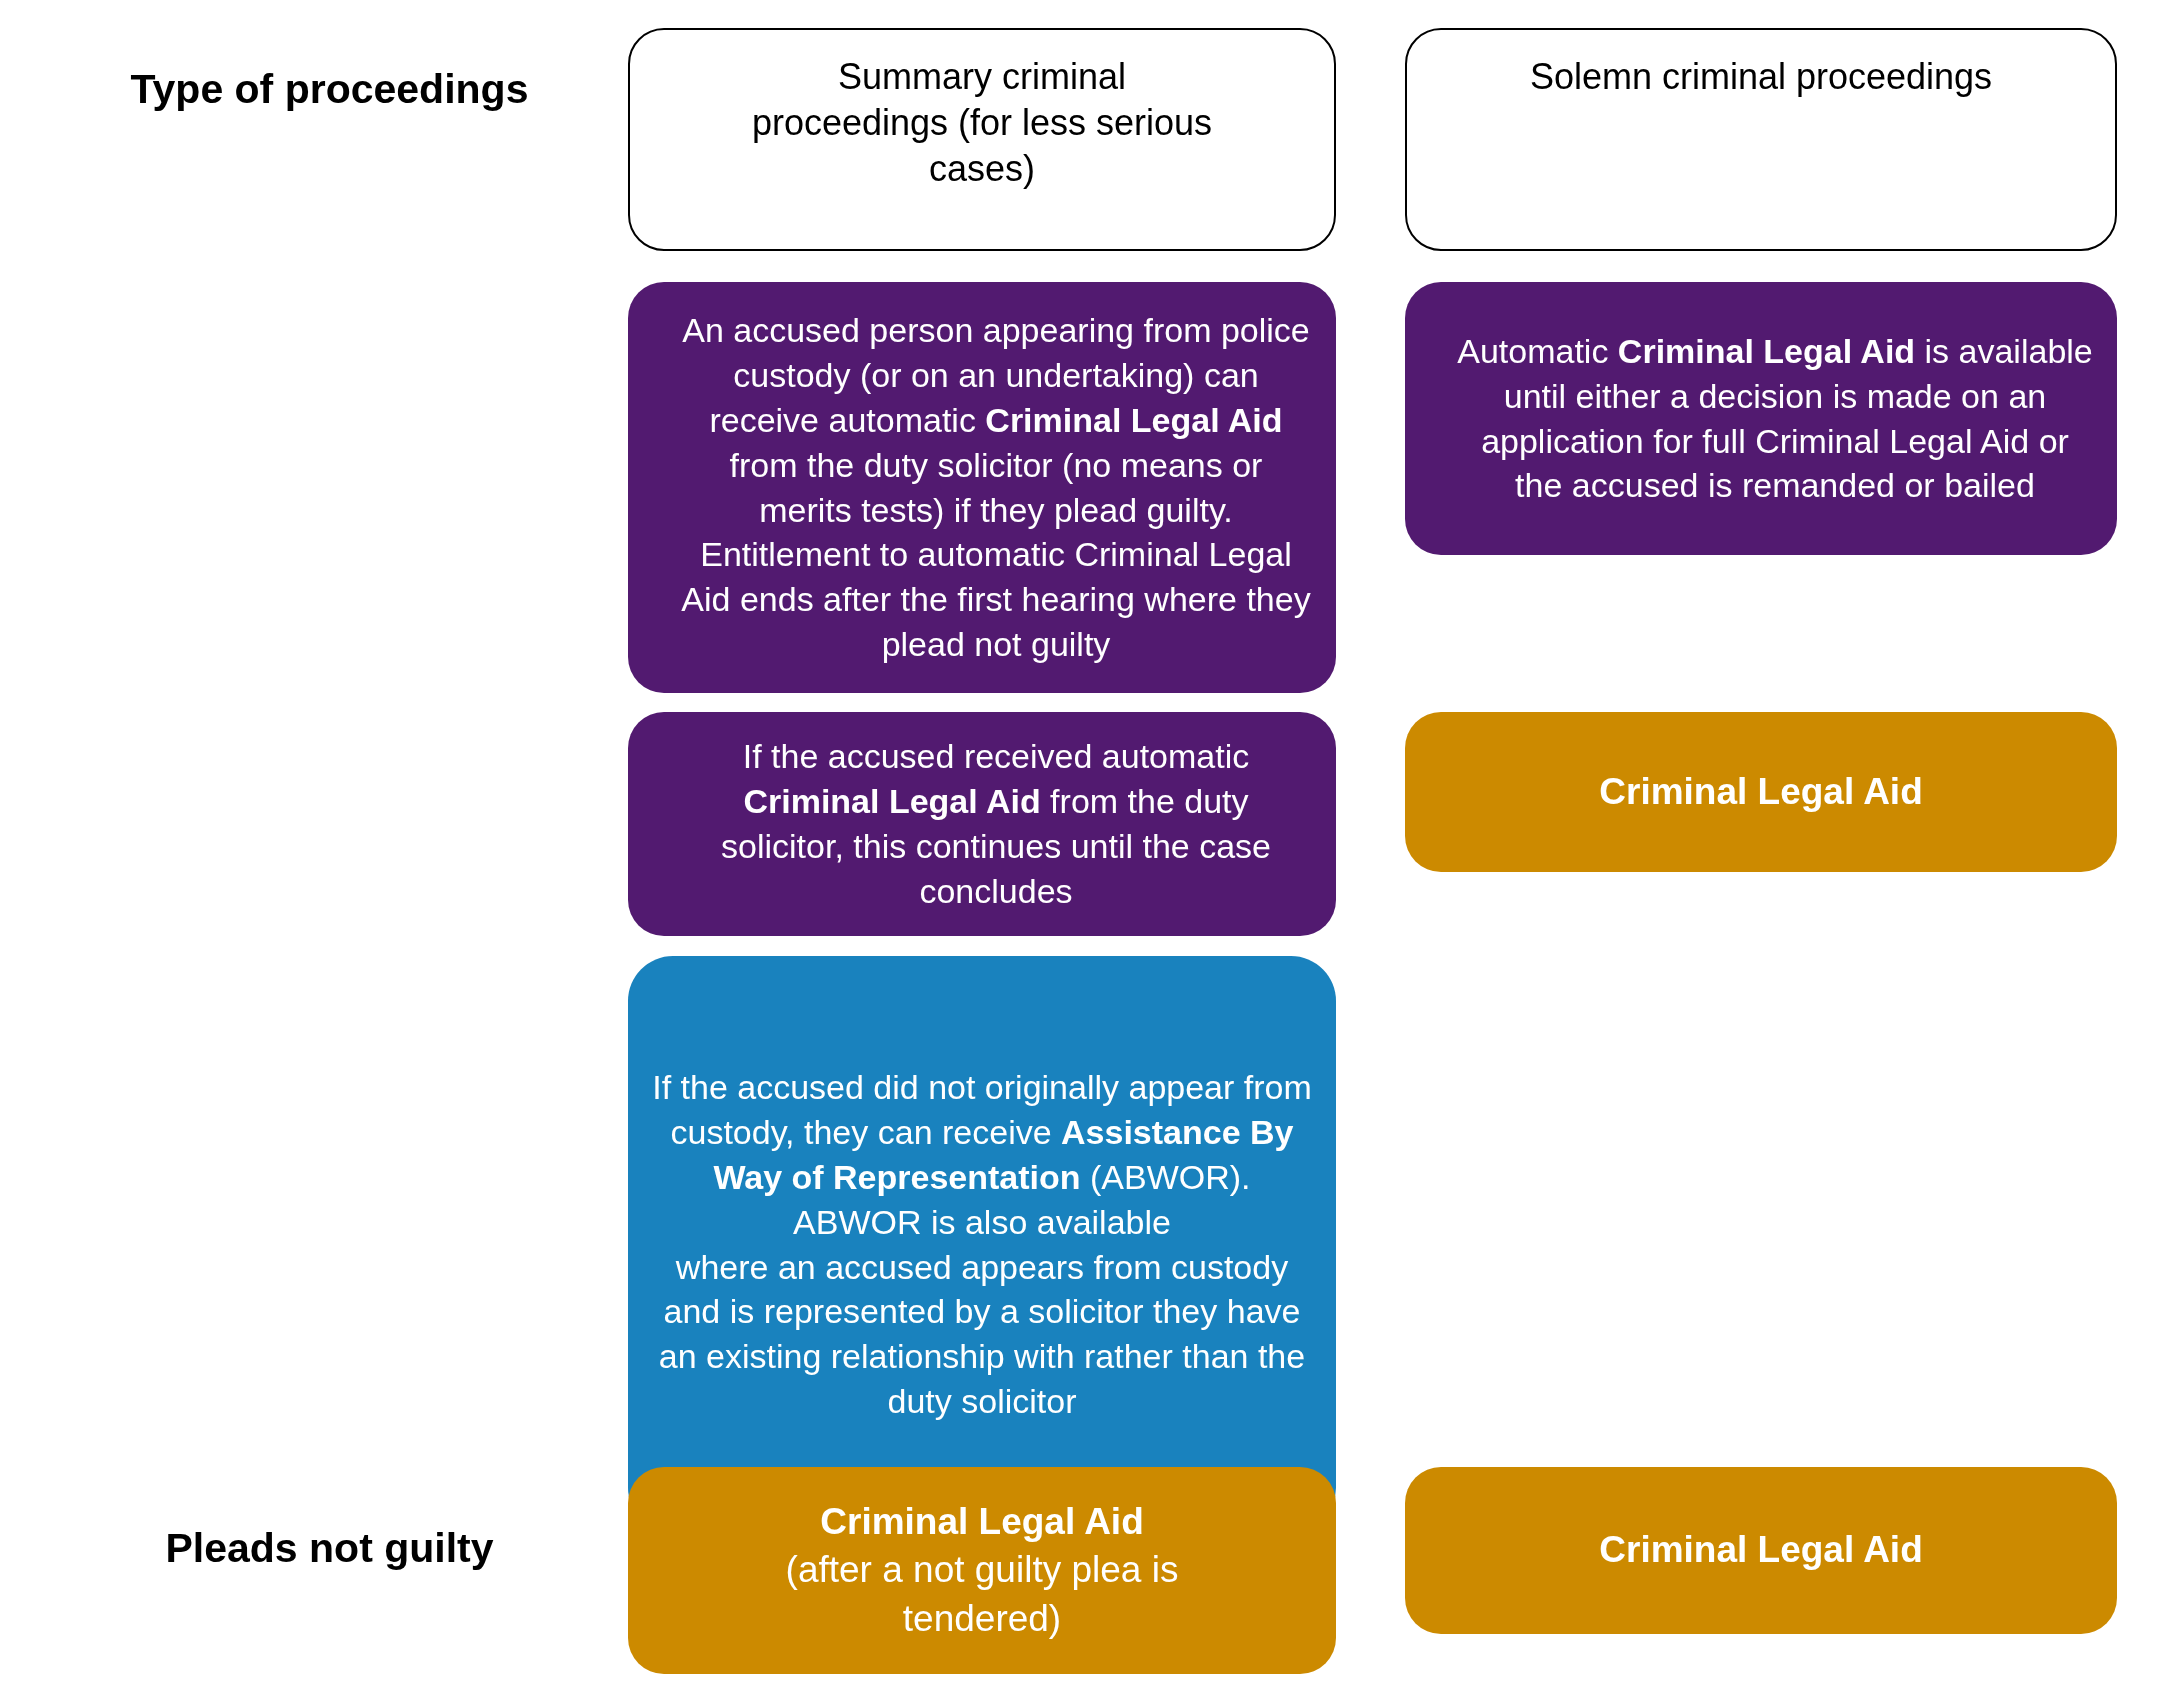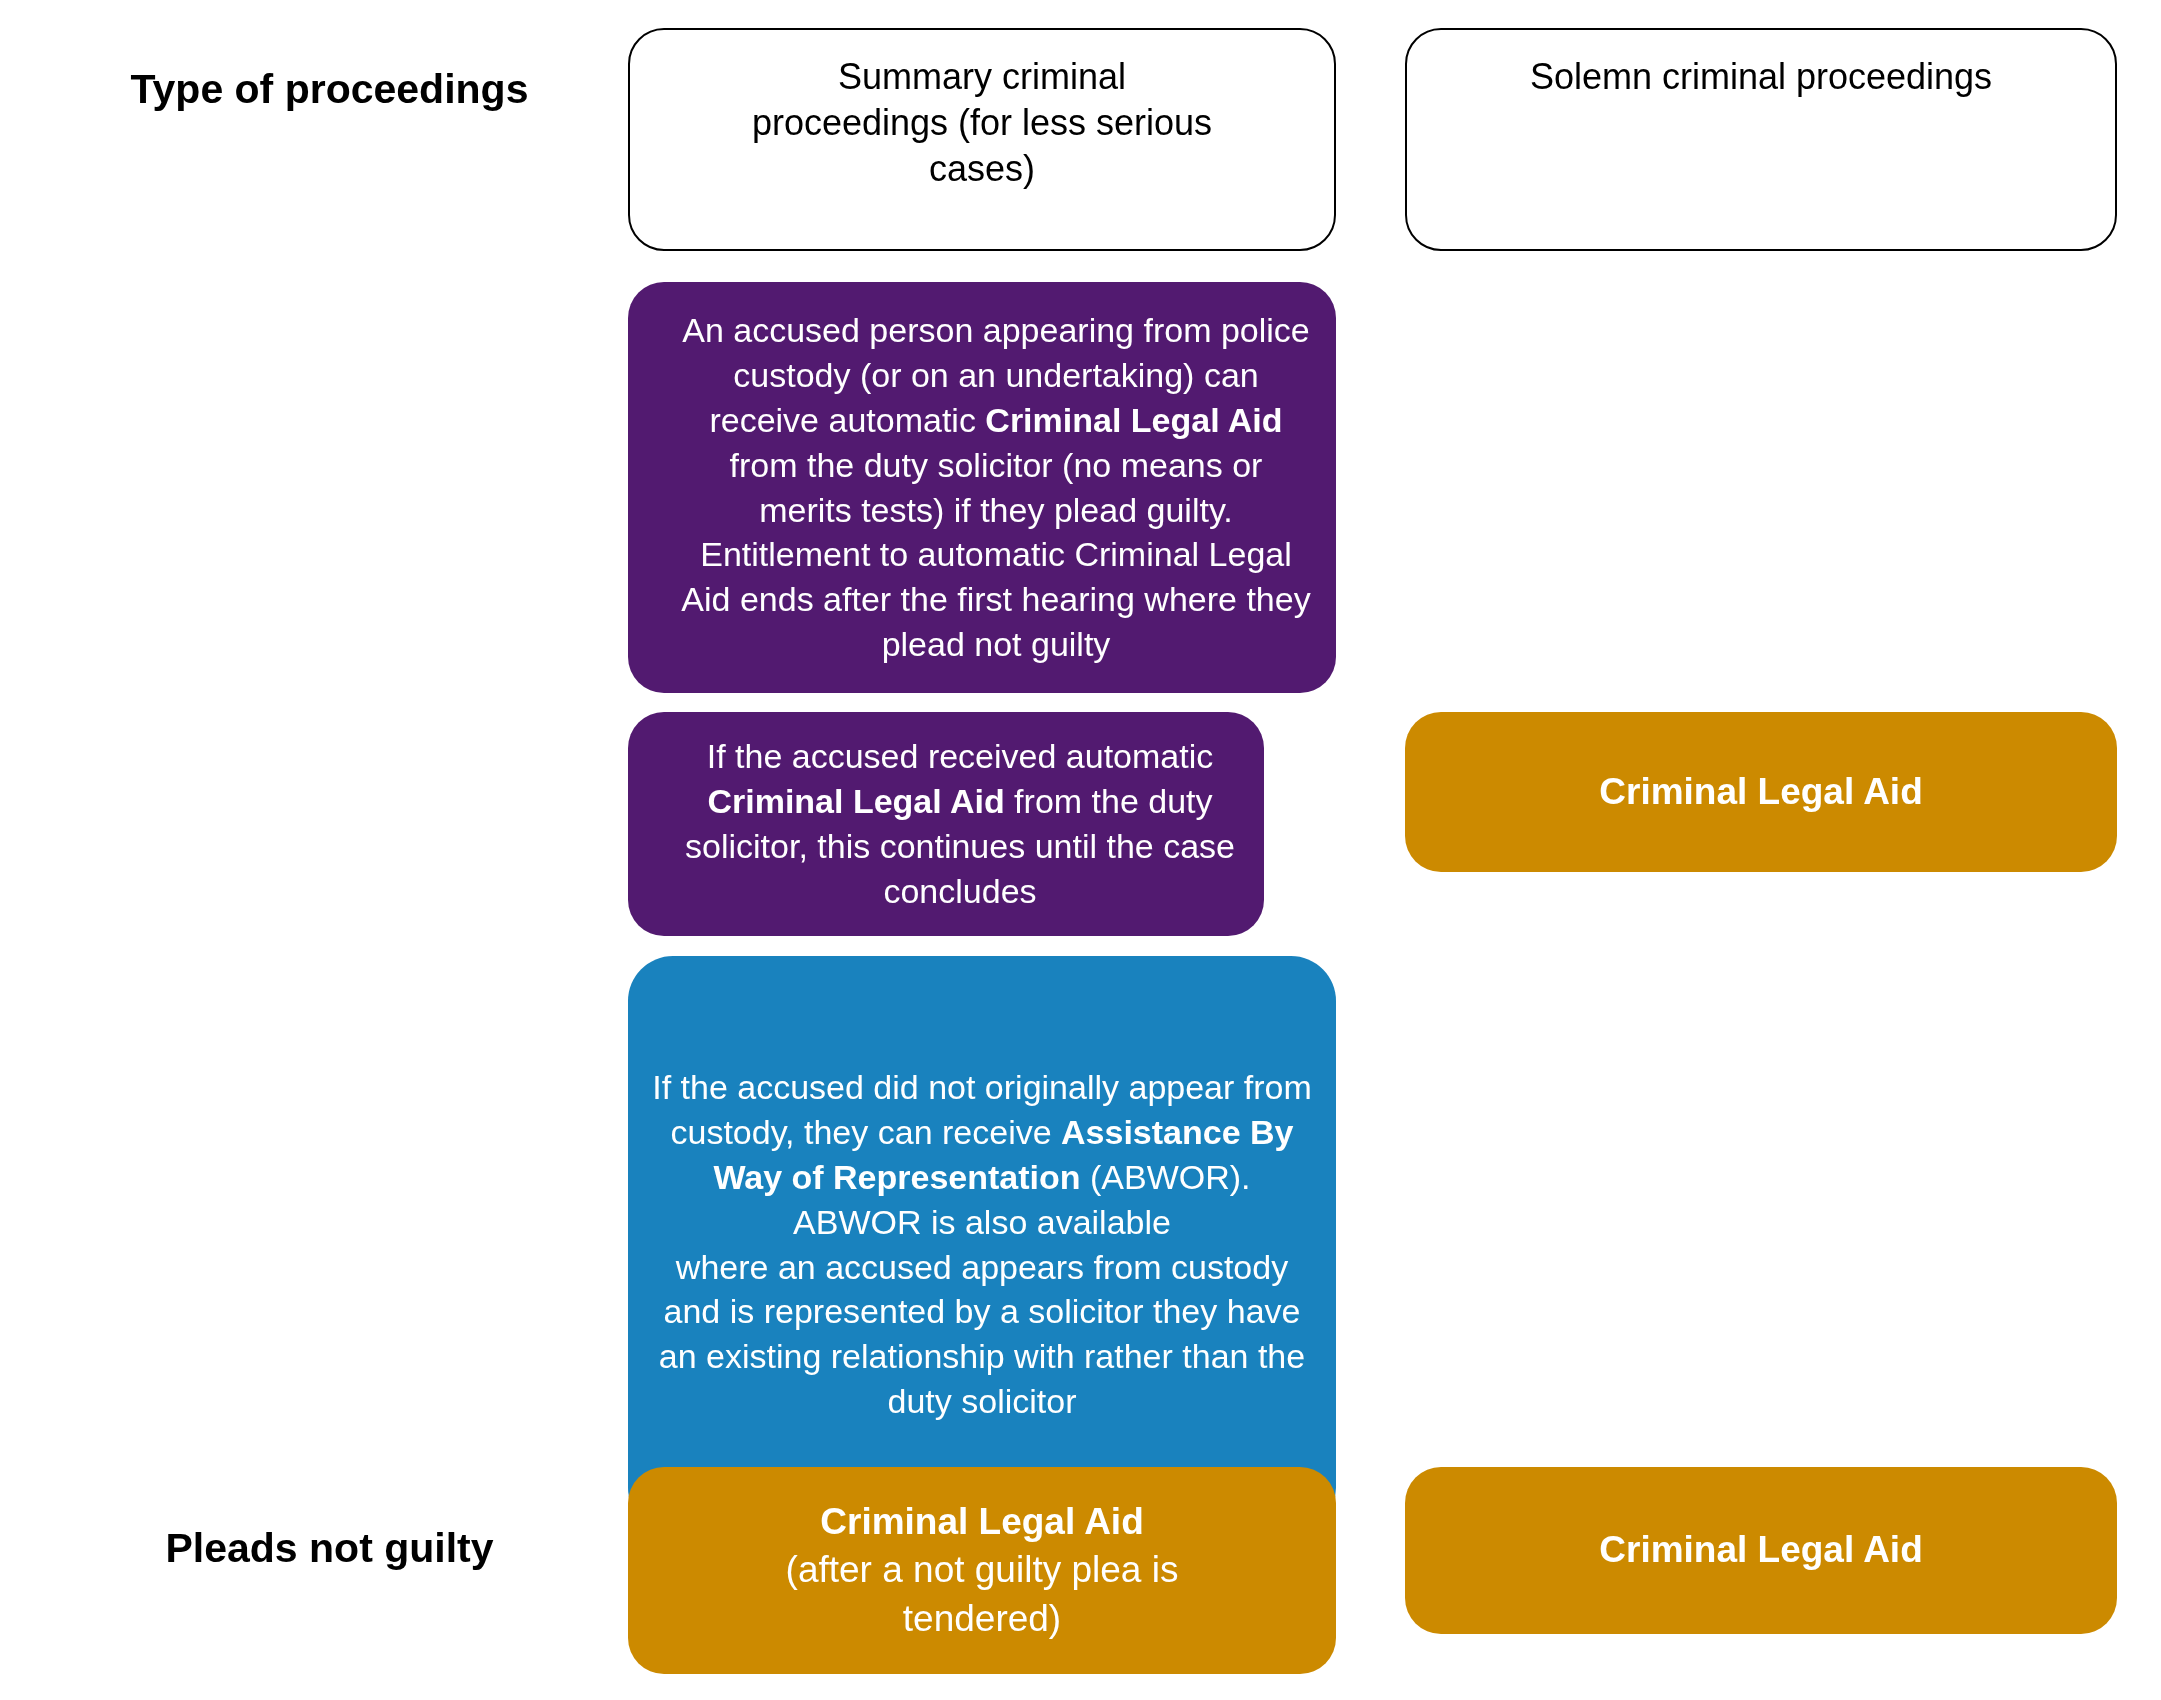--- a/index.html
+++ b/index.html
@@ -73,22 +73,25 @@
 proceedings (for less serious
 cases)</div>
   </div>
   <div class="box header" style="left:1383px; top:28px; width:712px; height:223px">
     <div class="htext">Solemn criminal proceedings</div>
   </div>
 
   <div class="box purple" style="left:606px; top:282px; width:708px; height:411px">
     <div class="ctext"><span>An accused person appearing from police custody (or on an undertaking) can receive automatic </span><span class="bold">Criminal Legal Aid</span><span> from the duty solicitor (no means or merits tests) if they plead guilty. Entitlement to automatic Criminal Legal Aid ends after the first hearing where they plead not guilty</span></div>
   </div>
+  <div class="box purple" style="left:1383px; top:282px; width:712px; height:273px">
+    <div class="ctext"><span>Automatic </span><span class="bold">Criminal Legal Aid</span><span> is available until either a decision is made on an application for full Criminal Legal Aid or the accused is remanded or bailed</span></div>
+  </div>
 
-  <div class="box purple" style="left:606px; top:712px; width:636px; height:224px">
+  <div class="box purple" style="left:606px; top:712px; width:708px; height:224px">
     <div class="ctext"><span>If the accused received automatic </span><span class="bold">Criminal Legal Aid</span><span> from the duty solicitor, this continues until the case concludes</span></div>
   </div>
   <div class="box gold" style="left:1383px; top:712px; width:712px; height:160px">
     <div class="ctext"><span class="bold">Criminal Legal Aid</span></div>
   </div>
 
   <div class="box blue" style="left:606px; top:956px; width:708px; height:577px">
     <div class="ctext"><span>If the accused did not originally appear from custody, they can receive </span><span class="bold">Assistance By Way of Representation</span><span> (ABWOR).
 ABWOR is also available
 where an accused appears from custody and is represented by a solicitor they have an existing relationship with rather than the duty solicitor</span></div>

